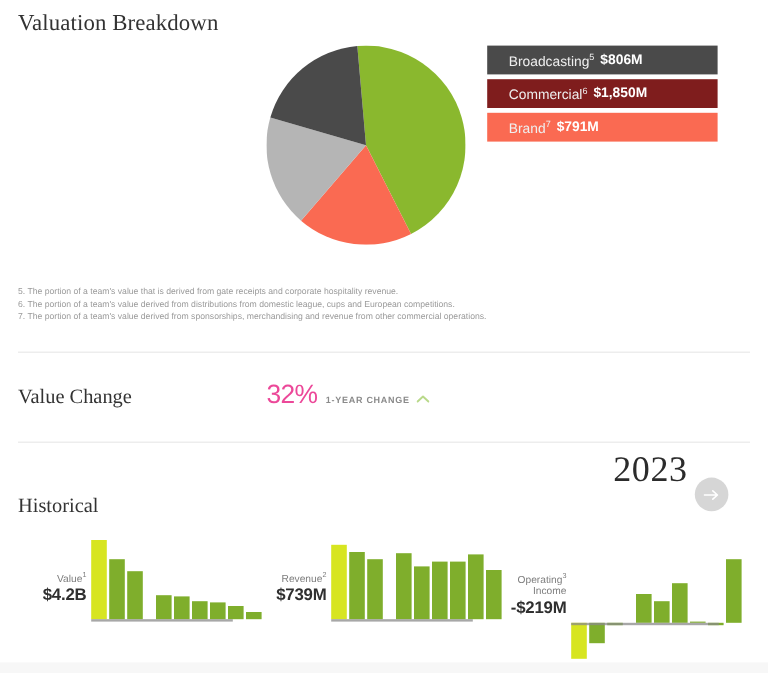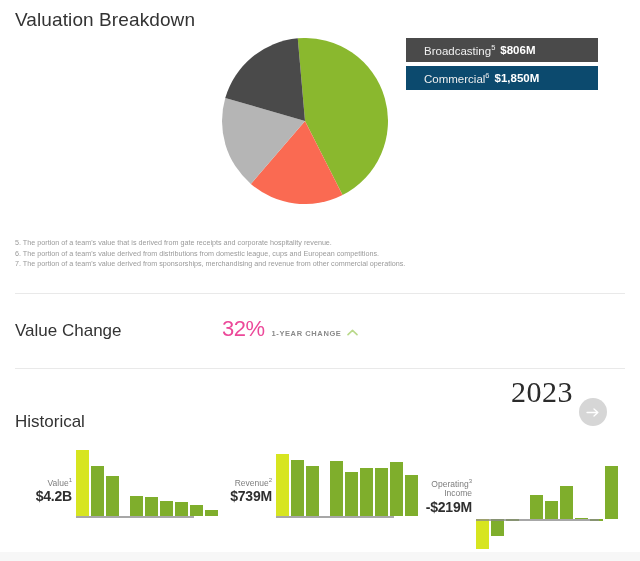--- a/index.html
+++ b/index.html
@@ -8,21 +8,21 @@
     background:#ffffff;
     font-family:"Liberation Sans",sans-serif;
     color:#3a3a3a;
     overflow:hidden;
     position:relative;
   }
   .page{position:relative;width:640px;height:561px;background:#fff;}
 
   
   .serif-title{
-    font-family:Liberation Sans, sans-serif;
+    font-family:Liberation Serif, serif;
     color:#333;
     font-weight:400;
   }
   #valuation-title{
     position:absolute;left:15px;top:9px;
     font-size:19px;letter-spacing:.1px;
   }
   #value-change-title{
     position:absolute;left:15px;top:321px;
     font-size:17px;
@@ -114,23 +114,27 @@
         <path d="M 83 83 L 28.8467393109078 145.90011412341968 A 83 83 0 0 1 3.2597953095121994 59.96741968603807 Z" fill="#b5b5b5"></path>
         <path d="M 83 83 L 3.2597953095121994 59.96741968603807 A 83 83 0 0 1 75.76607335194437 0.3158400583851204 Z" fill="#4a4a4a"></path>
       </svg>
   </div>
 
   <div id="legend">
       <div class="legend-row" style="background: rgb(74, 74, 74);">
         <span class="legend-name">Broadcasting<sup>5</sup></span>
         <span class="legend-val">$806M</span>
       </div>
-      <div class="legend-row" style="background: #0c4a6e; text-align: center;">
+      <div class="legend-row" style="background: #7f1d1d; text-align: center;">
         <span class="legend-name">Commercial<sup>6</sup></span>
         <span class="legend-val">$1,850M</span>
+      </div>
+      <div class="legend-row" style="background: rgb(250, 106, 82);">
+        <span class="legend-name">Brand<sup>7</sup></span>
+        <span class="legend-val">$791M</span>
       </div>
     </div>
 
   <div id="footnotes">
       <div class="footnote">5. The portion of a team's value that is derived from gate receipts and corporate hospitality revenue.</div>
       <div class="footnote">6. The portion of a team's value derived from distributions from domestic league, cups and European competitions.</div>
       <div class="footnote">7. The portion of a team's value derived from sponsorships, merchandising and revenue from other commercial operations.</div>
     </div>
 
   <div class="divider" id="divider-1"></div>

